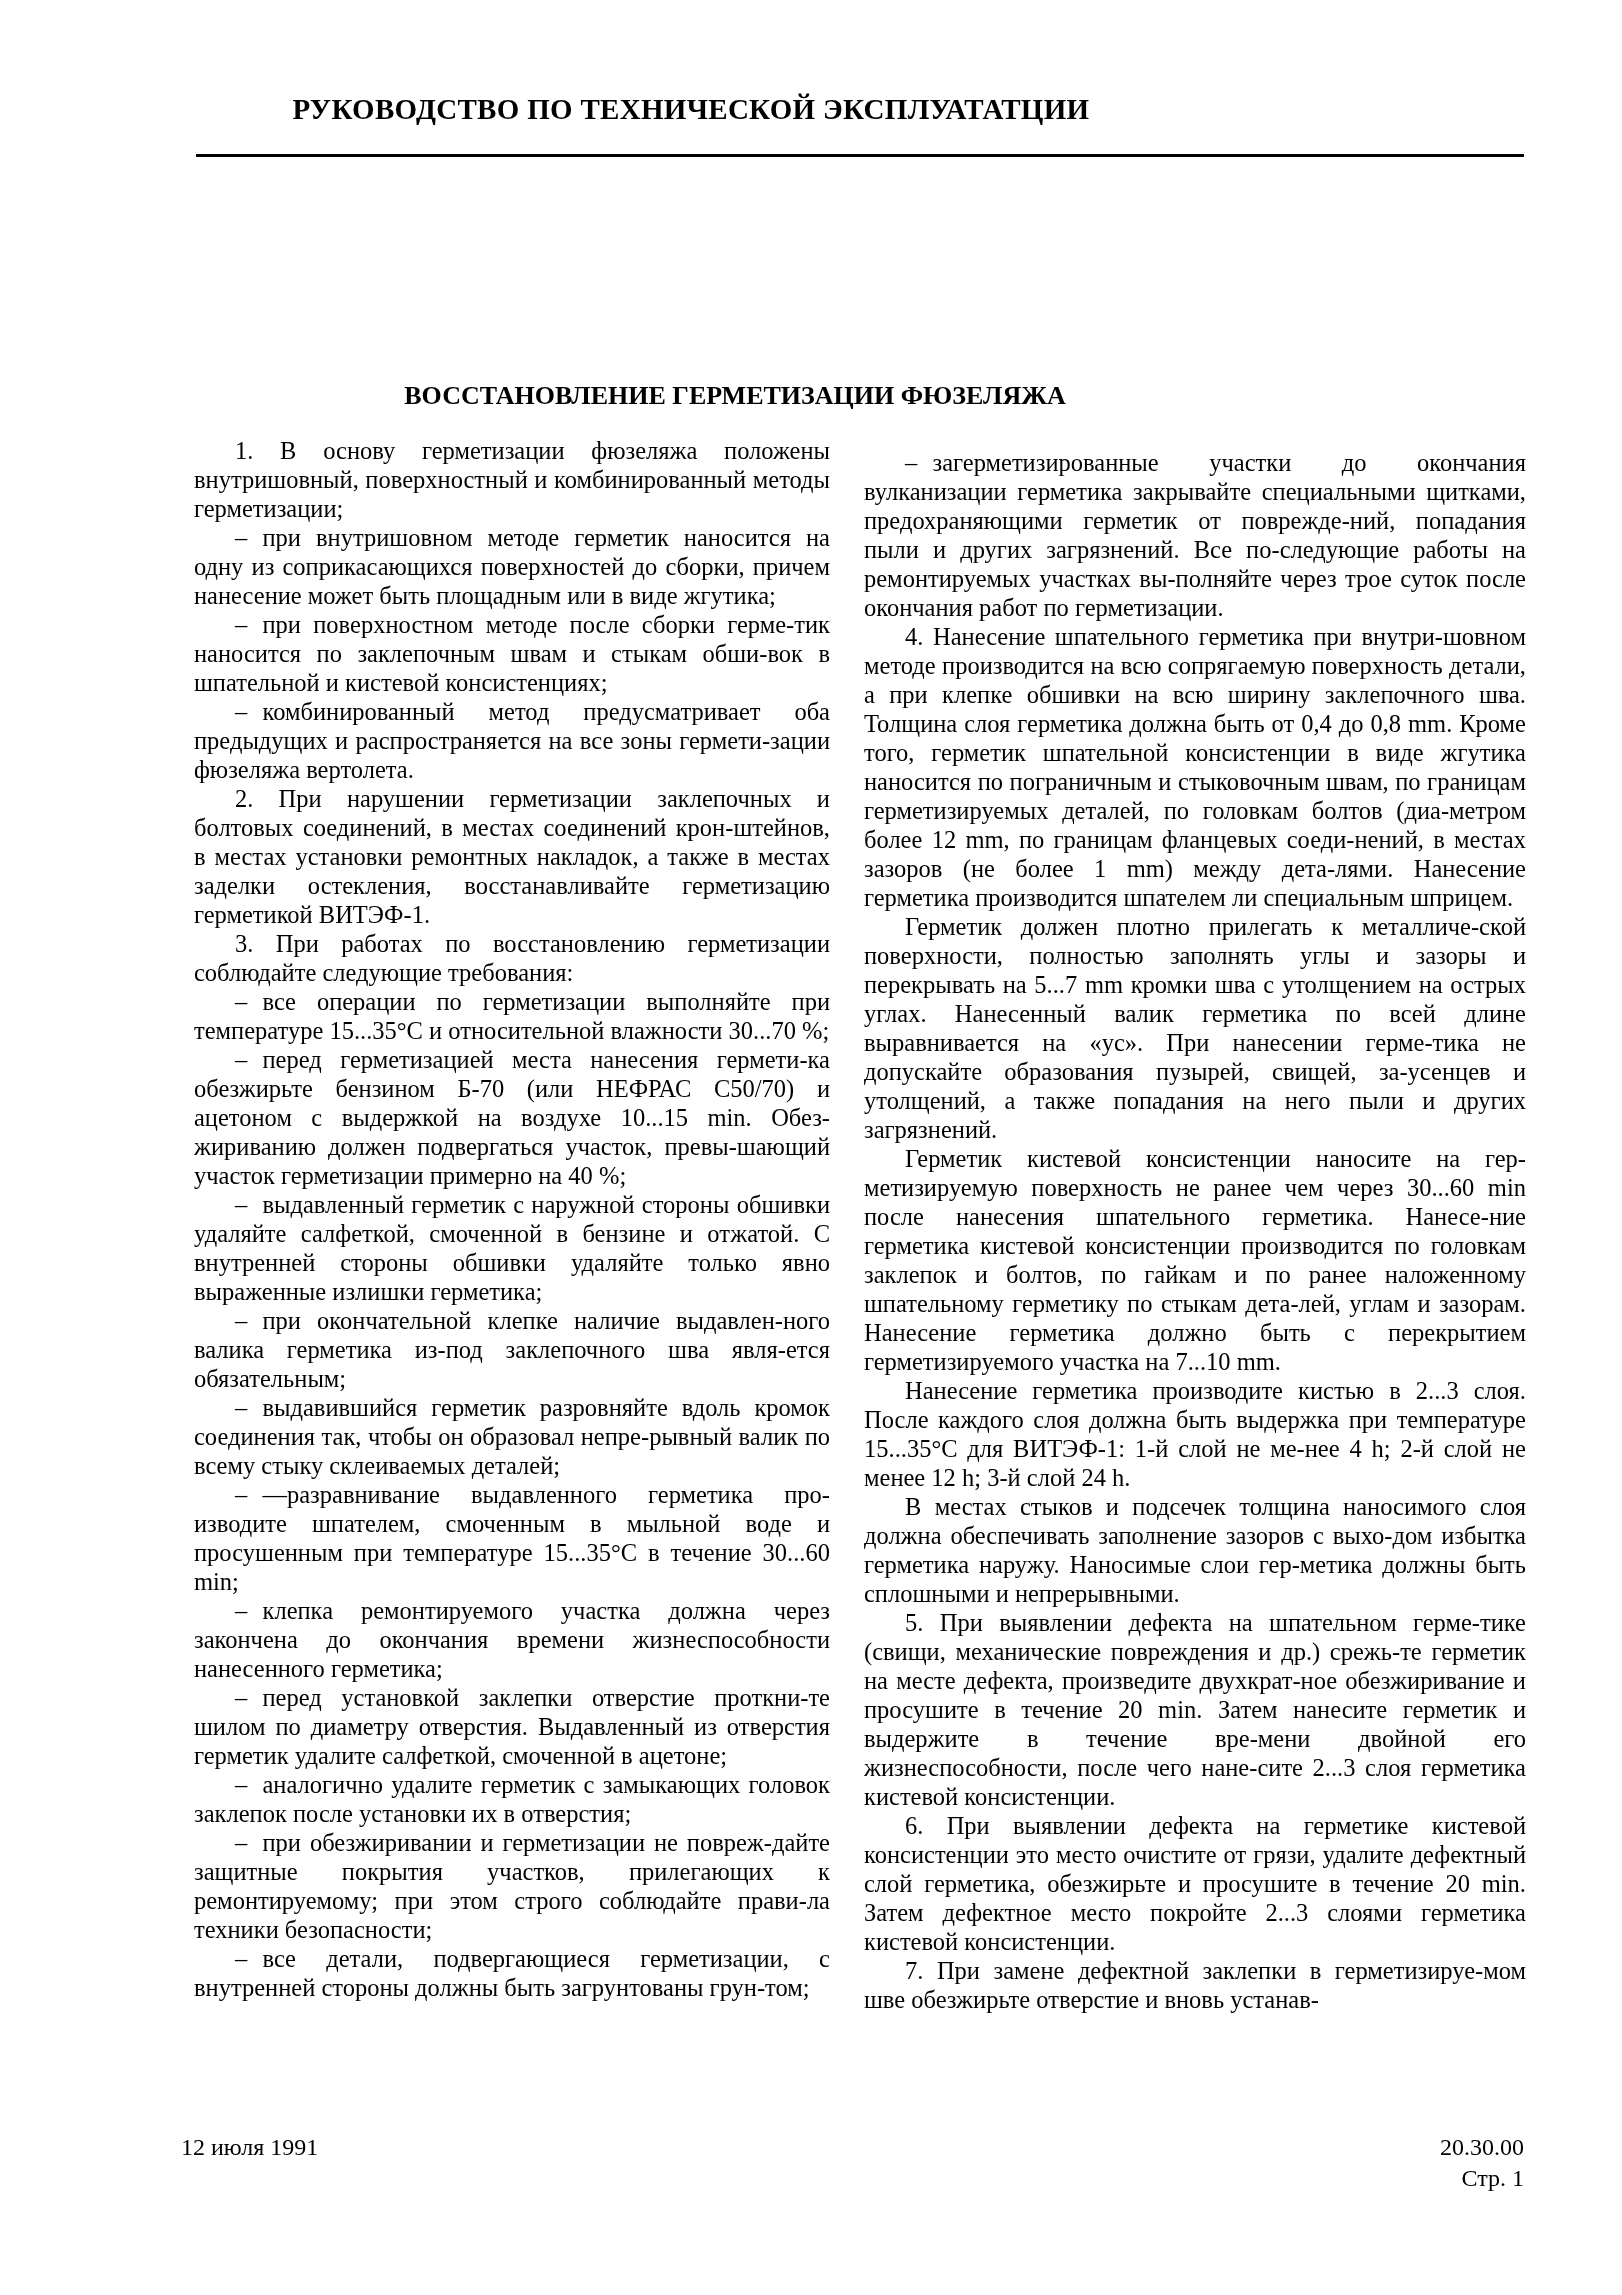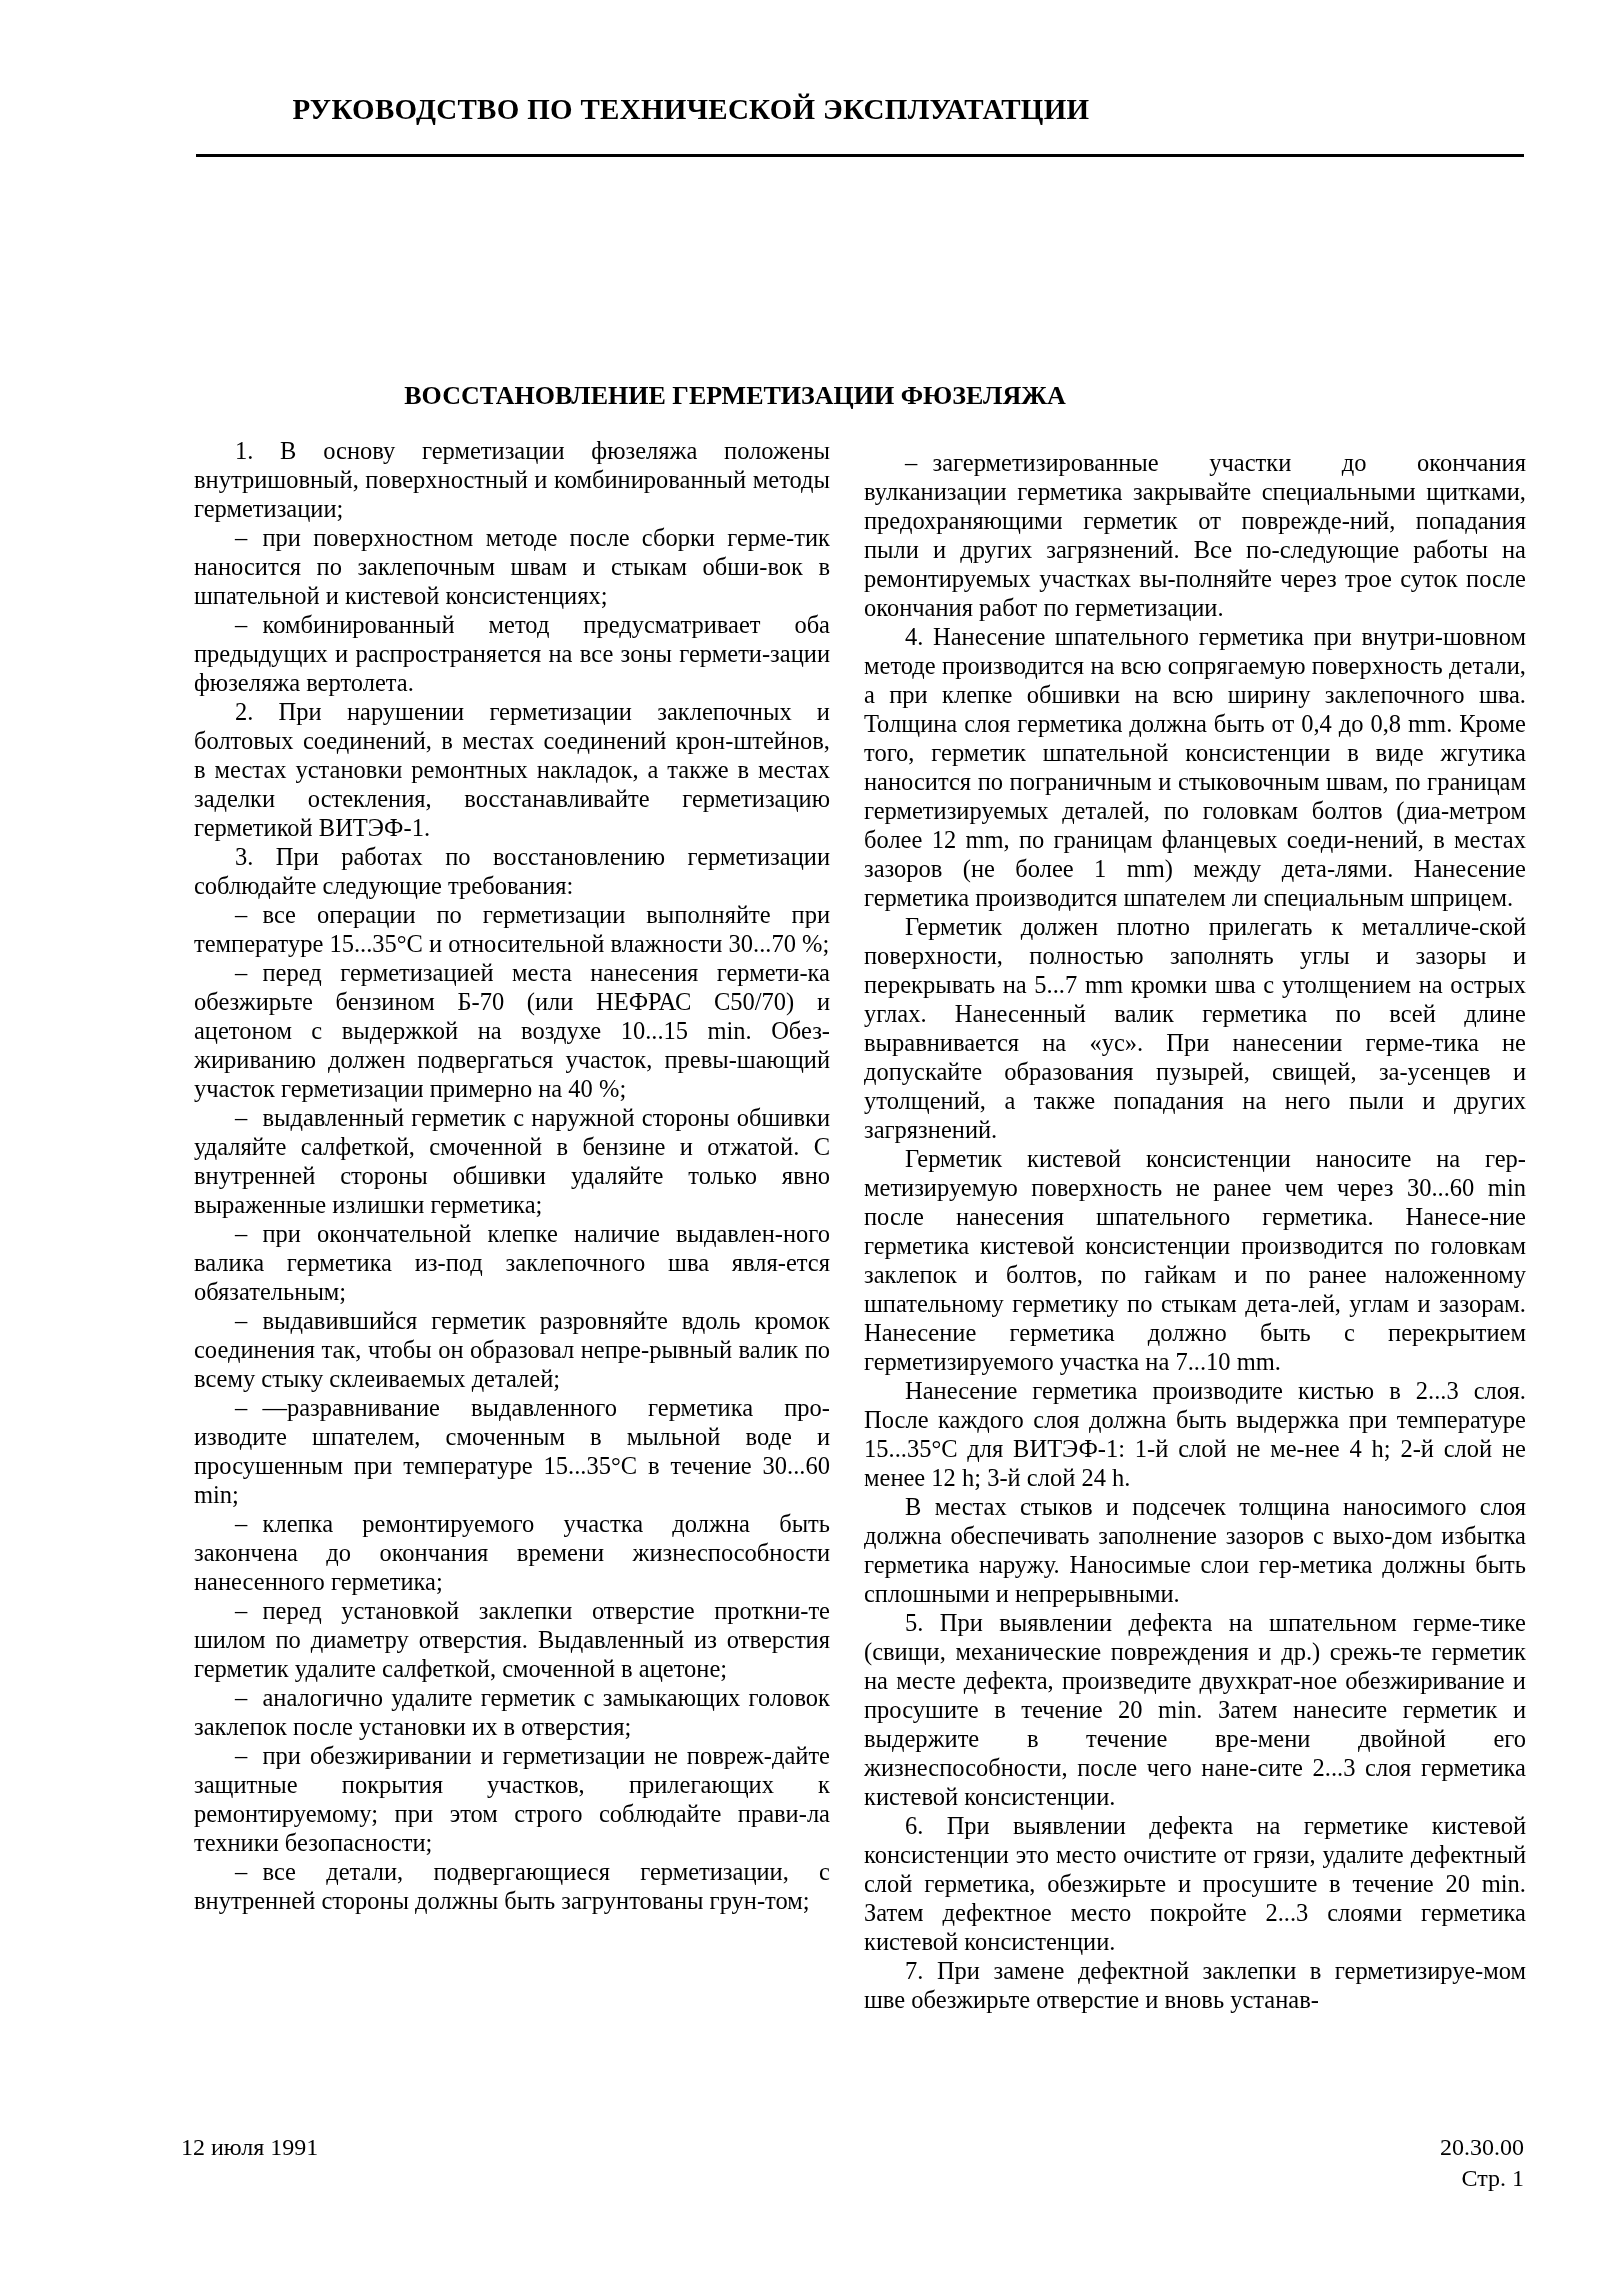--- a/index.html
+++ b/index.html
@@ -40,31 +40,32 @@
 </head>
 <body>
 
 <div class="running-head">РУКОВОДСТВО ПО ТЕХНИЧЕСКОЙ ЭКСПЛУАТАТЦИИ</div>
 <div class="head-rule"></div>
 
 <div class="section-title">ВОССТАНОВЛЕНИЕ ГЕРМЕТИЗАЦИИ ФЮЗЕЛЯЖА</div>
 
 <div class="col col-left" id="col-left">
     <p><span>1. В основу герметизации фюзеляжа положены внутришовный, поверхностный и комбинированный методы герметизации;</span></p>
+    <p class="dash"><span class="dash-mark">–</span><span>при внутришовном методе герметик наносится на одну из соприкасающихся поверхностей до сборки, причем нанесение может быть площадным или в виде жгутика;</span></p>
     <p class="dash"><span class="dash-mark">–</span><span>при поверхностном методе после сборки герме-тик наносится по заклепочным швам и стыкам обши-вок в шпательной и кистевой консистенциях;</span></p>
     <p class="dash"><span class="dash-mark">–</span><span>комбинированный метод предусматривает оба предыдущих и распространяется на все зоны гермети-зации фюзеляжа вертолета.</span></p>
     <p><span>2. При нарушении герметизации заклепочных и болтовых соединений, в местах соединений крон-штейнов, в местах установки ремонтных накладок, а также в местах заделки остекления, восстанавливайте герметизацию герметикой ВИТЭФ-1.</span></p>
     <p><span>3. При работах по восстановлению герметизации соблюдайте следующие требования:</span></p>
     <p class="dash"><span class="dash-mark">–</span><span>все операции по герметизации выполняйте при температуре 15...35°С и относительной влажности 30...70 %;</span></p>
     <p class="dash"><span class="dash-mark">–</span><span>перед герметизацией места нанесения гермети-ка обезжирьте бензином Б-70 (или НЕФРАС С50/70) и ацетоном с выдержкой на воздухе 10...15 min. Обез-жириванию должен подвергаться участок, превы-шающий участок герметизации примерно на 40 %;</span></p>
     <p class="dash"><span class="dash-mark">–</span><span>выдавленный герметик с наружной стороны обшивки удаляйте салфеткой, смоченной в бензине и отжатой. С внутренней стороны обшивки удаляйте только явно выраженные излишки герметика;</span></p>
     <p class="dash"><span class="dash-mark">–</span><span>при окончательной клепке наличие выдавлен-ного валика герметика из-под заклепочного шва явля-ется обязательным;</span></p>
     <p class="dash"><span class="dash-mark">–</span><span>выдавившийся герметик разровняйте вдоль кромок соединения так, чтобы он образовал непре-рывный валик по всему стыку склеиваемых деталей;</span></p>
     <p class="dash"><span class="dash-mark">–</span><span>—разравнивание выдавленного герметика про-изводите шпателем, смоченным в мыльной воде и просушенным при температуре 15...35°С в течение 30...60 min;</span></p>
-    <p class="dash"><span class="dash-mark">–</span><span>клепка ремонтируемого участка должна быть закончена до окончания времени жизнеспособности нанесенного герметика;</span></p>
+    <p class="dash"><span class="dash-mark">–</span><span>клепка ремонтируемого участка должна через закончена до окончания времени жизнеспособности нанесенного герметика;</span></p>
     <p class="dash"><span class="dash-mark">–</span><span>перед установкой заклепки отверстие проткни-те шилом по диаметру отверстия. Выдавленный из отверстия герметик удалите салфеткой, смоченной в ацетоне;</span></p>
     <p class="dash"><span class="dash-mark">–</span><span>аналогично удалите герметик с замыкающих головок заклепок после установки их в отверстия;</span></p>
     <p class="dash"><span class="dash-mark">–</span><span>при обезжиривании и герметизации не повреж-дайте защитные покрытия участков, прилегающих к ремонтируемому; при этом строго соблюдайте прави-ла техники безопасности;</span></p>
     <p class="dash"><span class="dash-mark">–</span><span>все детали, подвергающиеся герметизации, с внутренней стороны должны быть загрунтованы грун-том;</span></p>
   </div>
 <div class="col col-right" id="col-right">
     <p class="dash"><span class="dash-mark">–</span><span>загерметизированные участки до окончания вулканизации герметика закрывайте специальными щитками, предохраняющими герметик от поврежде-ний, попадания пыли и других загрязнений. Все по-следующие работы на ремонтируемых участках вы-полняйте через трое суток после окончания работ по герметизации.</span></p>
     <p><span>4. Нанесение шпательного герметика при внутри-шовном методе производится на всю сопрягаемую поверхность детали, а при клепке обшивки на всю ширину заклепочного шва. Толщина слоя герметика должна быть от 0,4 до 0,8 mm. Кроме того, герметик шпательной консистенции в виде жгутика наносится по пограничным и стыковочным швам, по границам герметизируемых деталей, по головкам болтов (диа-метром более 12 mm, по границам фланцевых соеди-нений, в местах зазоров (не более 1 mm) между дета-лями. Нанесение герметика производится шпателем ли специальным шприцем.</span></p>
     <p><span>Герметик должен плотно прилегать к металличе-ской поверхности, полностью заполнять углы и зазоры и перекрывать на 5...7 mm кромки шва с утолщением на острых углах. Нанесенный валик герметика по всей длине выравнивается на «ус». При нанесении герме-тика не допускайте образования пузырей, свищей, за-усенцев и утолщений, а также попадания на него пыли и других загрязнений.</span></p>
     <p><span>Герметик кистевой консистенции наносите на гер-метизируемую поверхность не ранее чем через 30...60 min после нанесения шпательного герметика. Нанесе-ние герметика кистевой консистенции производится по головкам заклепок и болтов, по гайкам и по ранее наложенному шпательному герметику по стыкам дета-лей, углам и зазорам. Нанесение герметика должно быть с перекрытием герметизируемого участка на 7...10 mm.</span></p>

